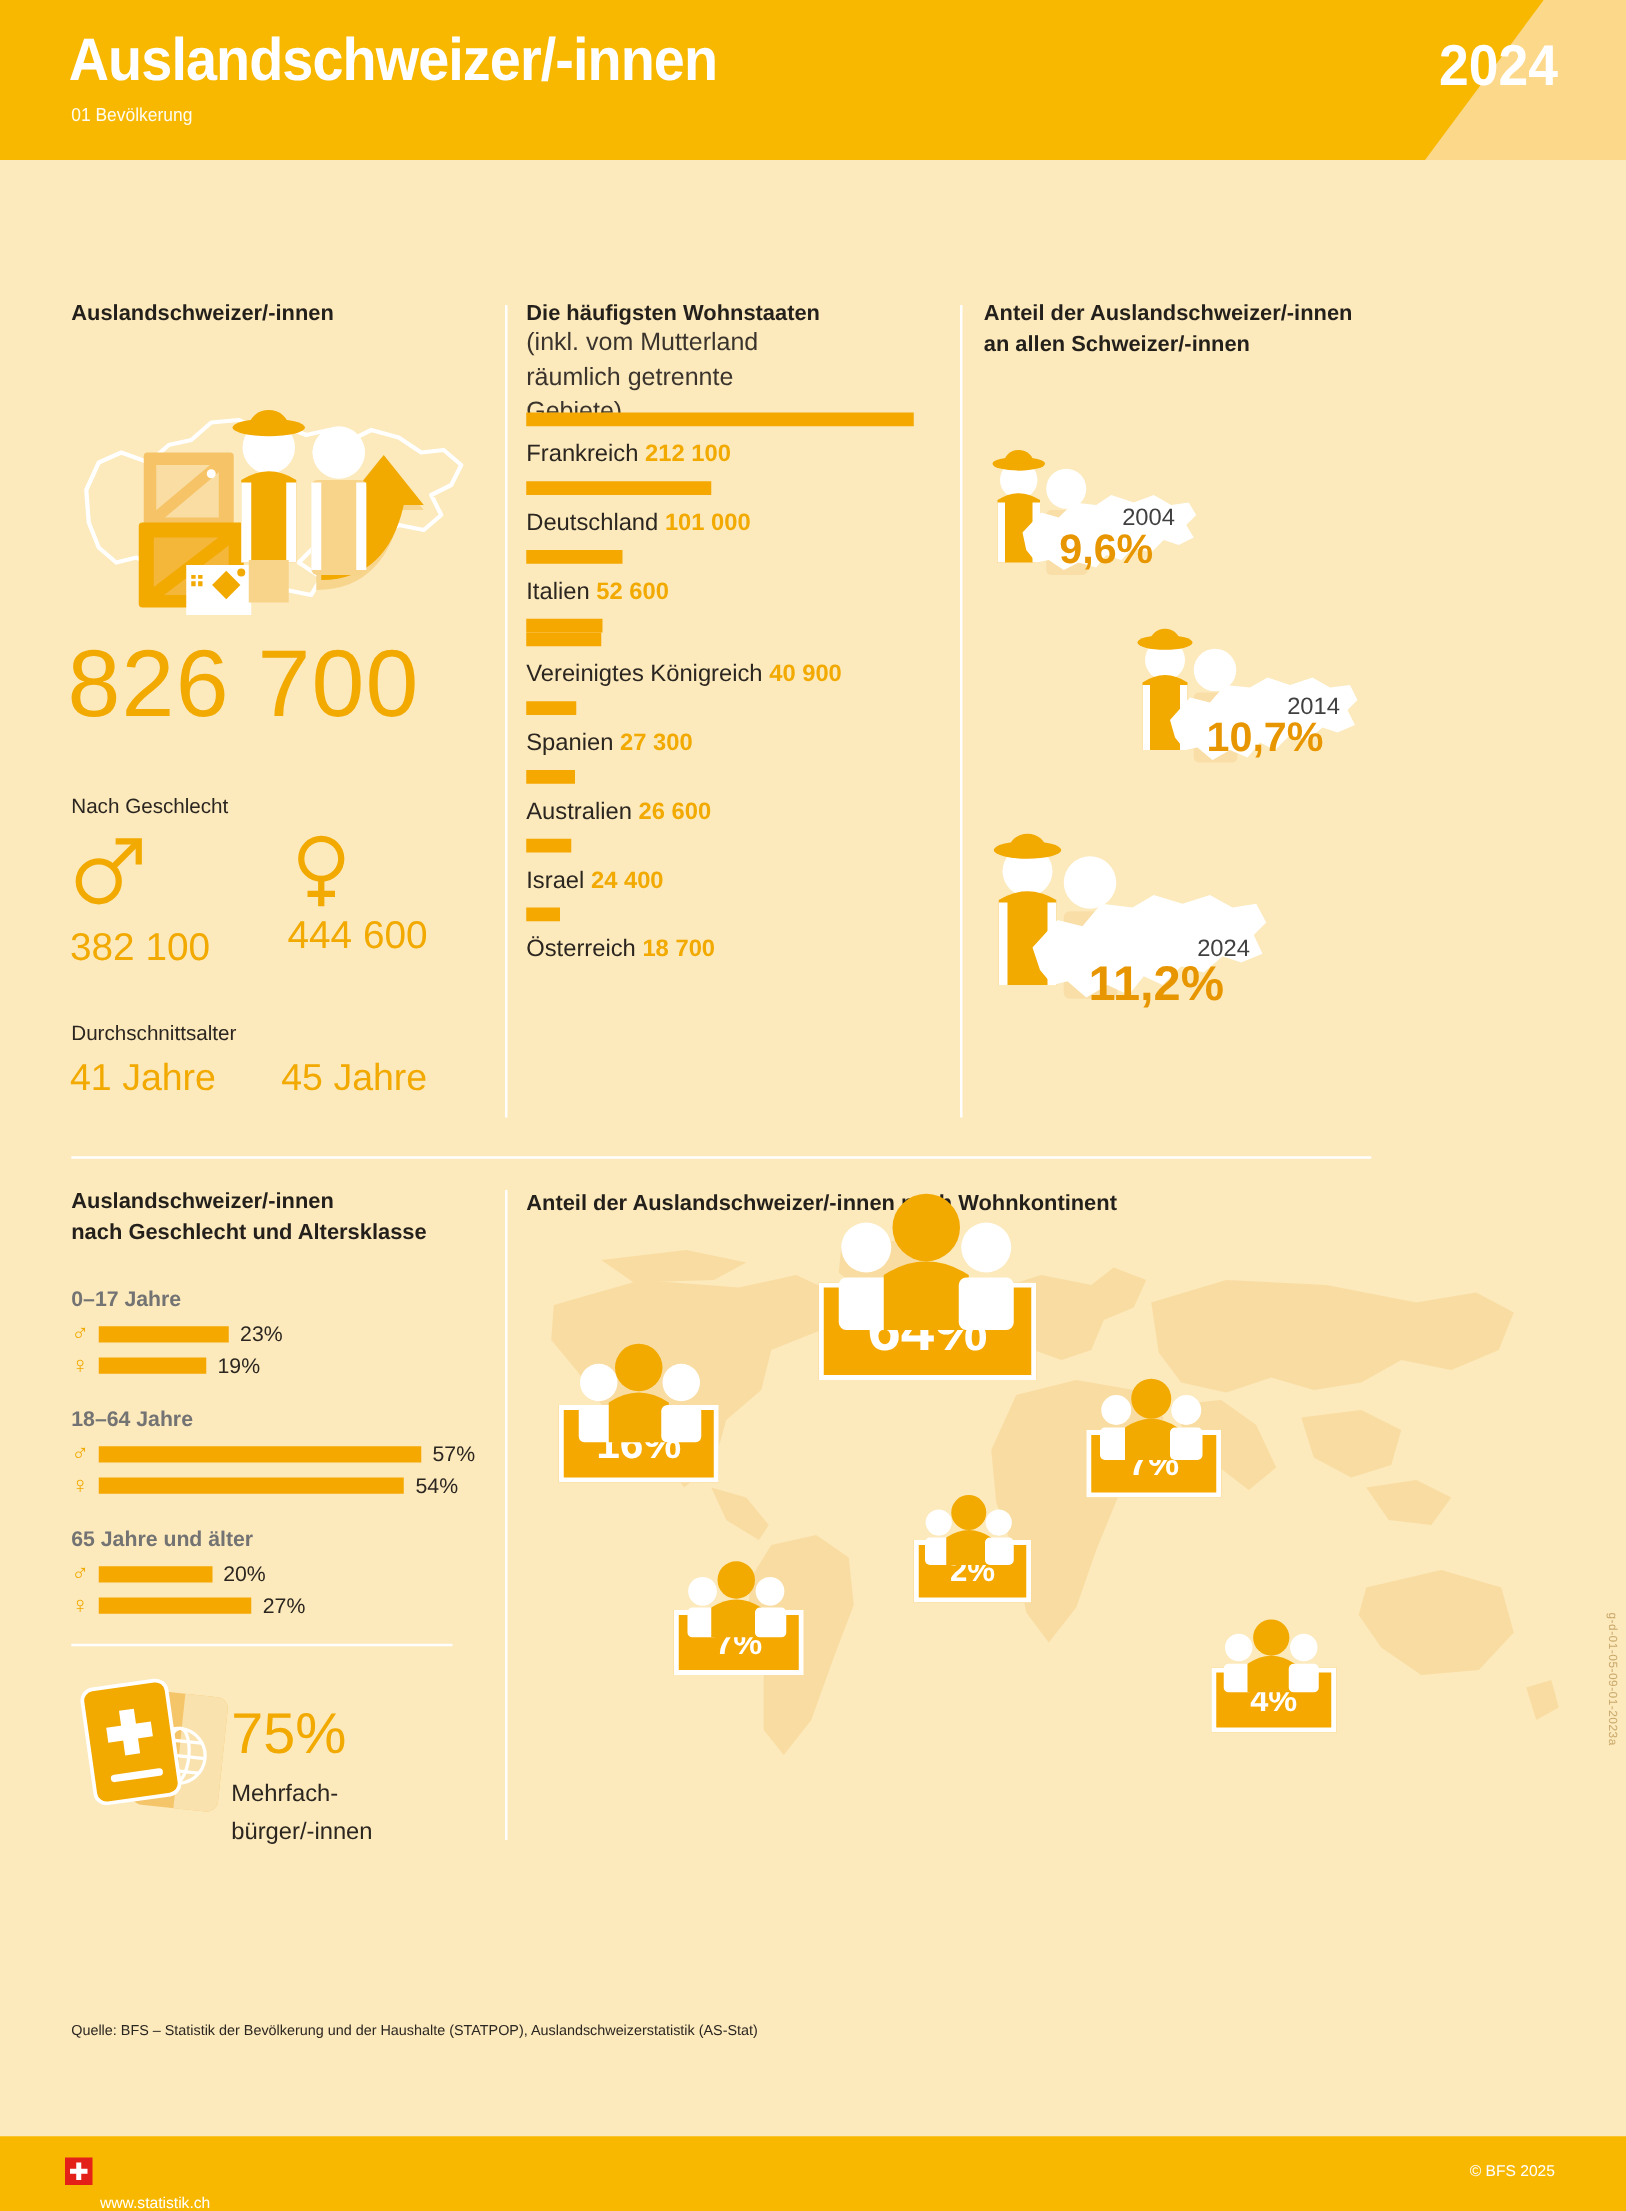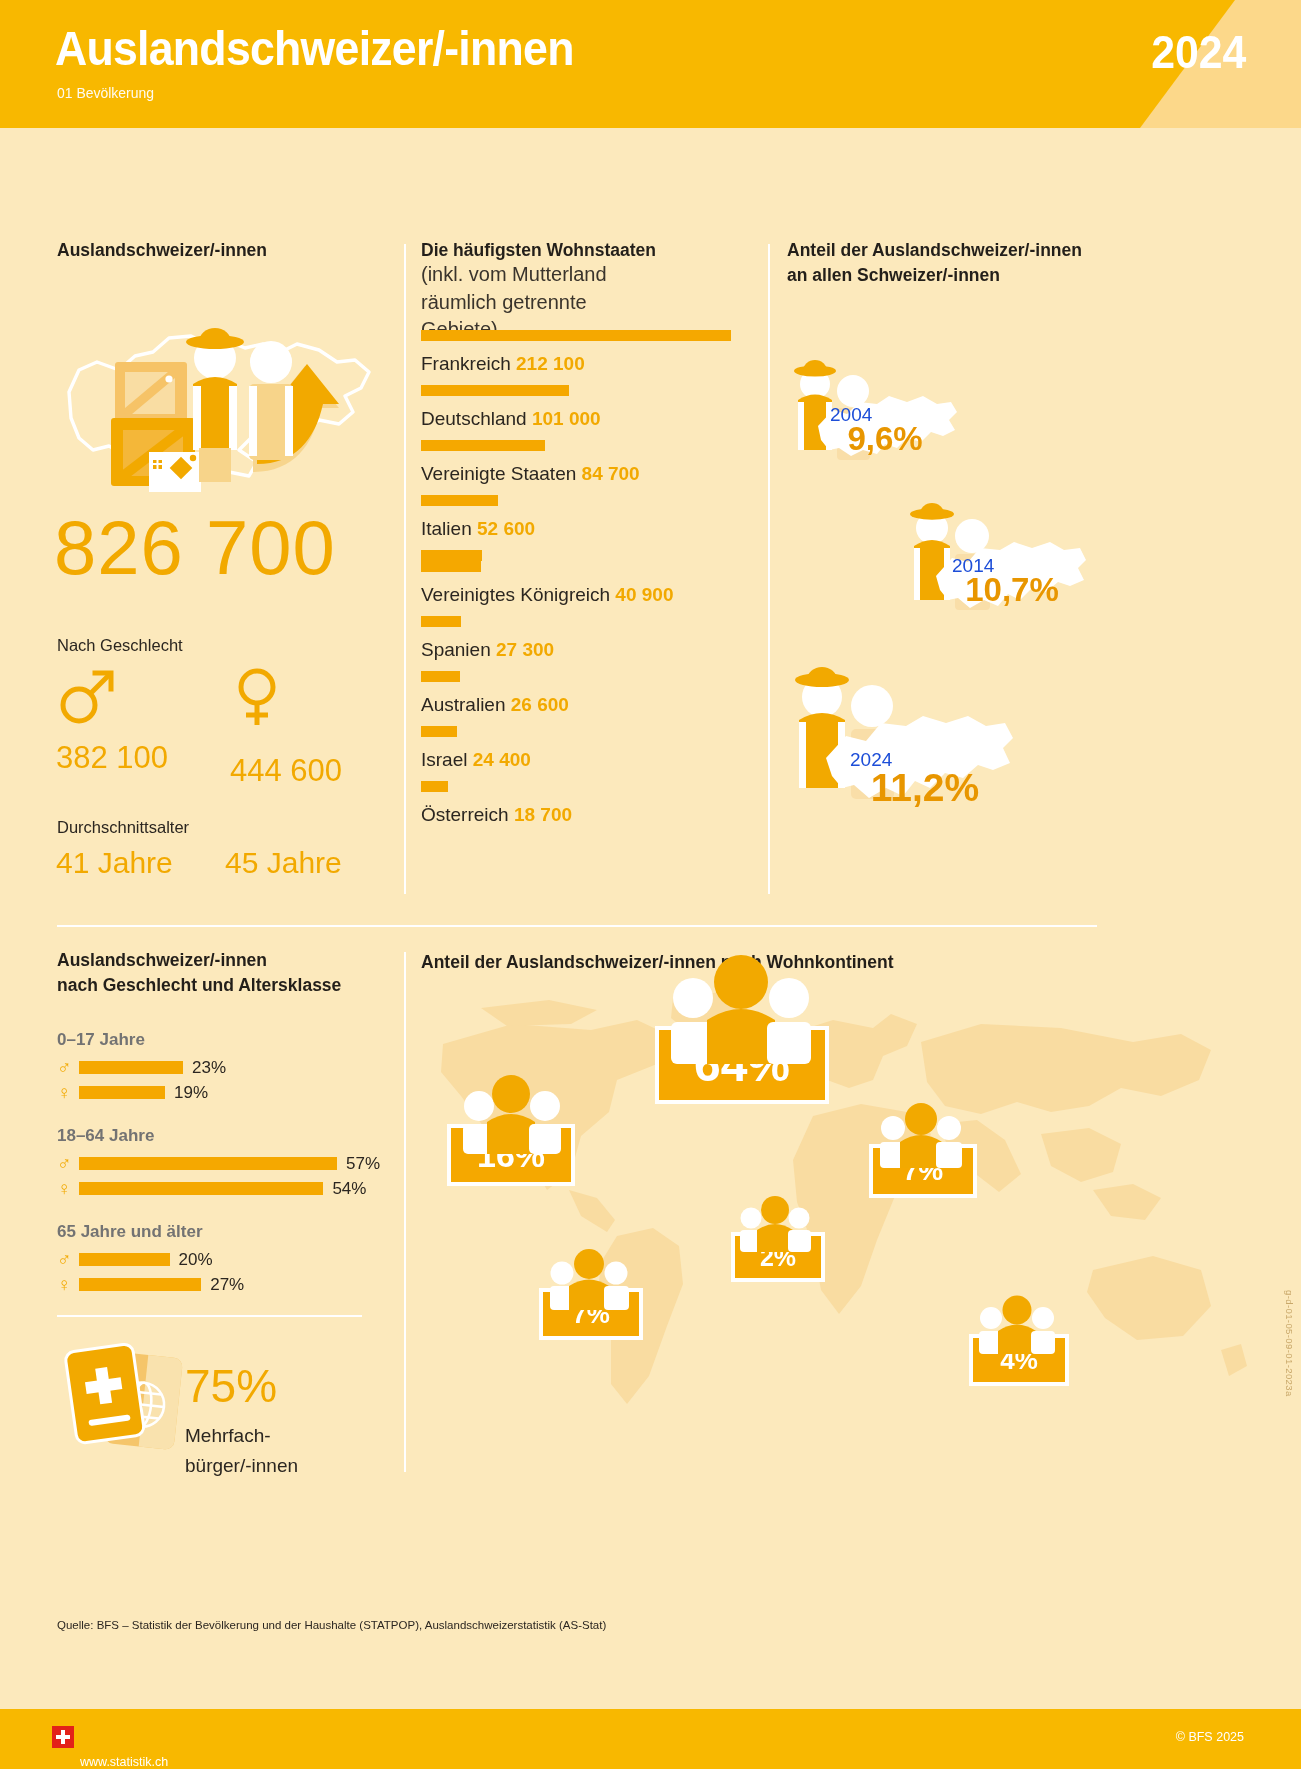--- a/index.html
+++ b/index.html
@@ -56,21 +56,21 @@
   
   .illu1{position:absolute;left:57px;top:300px;width:330px;height:200px;}
 
   
   .gender-row{position:absolute;left:57px;top:665px;width:340px;height:120px;}
   .country-item{position:relative;margin-bottom:0;}
   .country-bar{height:11px;background:#F5A800;border-radius:0;}
   .country-label{font-size:19px;color:#2b2620;line-height:1;padding-top:13px;padding-bottom:12px;white-space:nowrap;}
   .country-label b{color:#F2A900;font-weight:bold;}
   .map-block{position:absolute;}
-  .map-year{font-size:19px;color:#1d4ed8;font-weight:normal;text-align:left;line-height:1;}
+  .map-year{font-size:19px;color:#404040;font-weight:normal;text-align:right;line-height:1;}
   .map-pct{font-size:33px;color:#E89600;font-weight:bold;text-align:center;line-height:1.05;}
   .age-group-title{font-size:17px;font-weight:bold;color:#737373;margin-top:22px;margin-bottom:6px;}
   .age-row{display:flex;align-items:center;height:23px;margin-bottom:2px;}
   .age-sym{width:22px;font-size:19px;color:#F2A900;line-height:1;}
   .age-bar{height:13px;background:#F5A800;}
   .age-val{font-size:17px;color:#2b2620;margin-left:9px;white-space:nowrap;}
 
   
   .passport-block{position:absolute;left:57px;top:1335px;width:340px;height:160px;}
   .pct75{font-size:46px;color:#F2A900;font-weight:300;line-height:1;}
@@ -177,42 +177,38 @@
       </svg>
     </span>
     <span style="position:absolute;left:174px;top:0;">
       <svg width="62" height="62" viewBox="0 0 62 62">
         <circle cx="26" cy="22" r="16" fill="none" stroke="#F2A900" stroke-width="5"></circle>
         <line x1="26" y1="38" x2="26" y2="60" stroke="#F2A900" stroke-width="5"></line>
         <line x1="15" y1="50" x2="37" y2="50" stroke="#F2A900" stroke-width="5"></line>
       </svg>
     </span>
     <span class="val-number" style="position:absolute;left:-1px;top:77px;">382 100</span>
-    <span class="val-number" style="position:absolute;left:173px;top:90px;">444 600</span>
+    <span class="val-number" style="position:absolute;left:173px;top:67px;">444 600</span>
   </div>
 
   <div class="label-small" style="position:absolute;left:57px;top:818px;text-align:center;">Durchschnittsalter</div>
   <div class="val-age" style="position:absolute;left:56px;top:848px;">41 Jahre</div>
   <div class="val-age" style="position:absolute;left:225px;top:848px;">45 Jahre</div>
 
   <div class="sec-title" style="position:absolute;left:421px;top:238px;width:330px;">Die häufigsten Wohnstaaten</div>
   <div class="sec-sub" style="position:absolute;left:421px;top:261px;width:235px;">(inkl. vom Mutterland räumlich getrennte Gebiete)</div>
 
   <div style="position:absolute;left:421px;top:330px;width:340px;" id="countries-list">
       <div class="country-item">
         <div class="country-bar" style="width: 310px;"></div>
         <div class="country-label"><span>Frankreich </span><b>212 100</b></div>
       </div>
       <div class="country-item">
         <div class="country-bar" style="width: 147.619px;"></div>
         <div class="country-label"><span>Deutschland </span><b>101 000</b></div>
-      </div>
-      <div class="country-item">
-        <div class="country-bar" style="width: 123.795px;"></div>
-        <div class="country-label"><span>Vereinigte Staaten </span><b>84 700</b></div>
       </div>
       <div class="country-item">
         <div class="country-bar" style="width: 76.8788px;"></div>
         <div class="country-label"><span>Italien </span><b>52 600</b></div>
       </div>
       <div class="country-item">
         <div class="country-bar" style="width: 60.9477px;"></div>
       </div>
       <div class="country-item">
         <div class="country-bar" style="width: 59.7784px;"></div>

